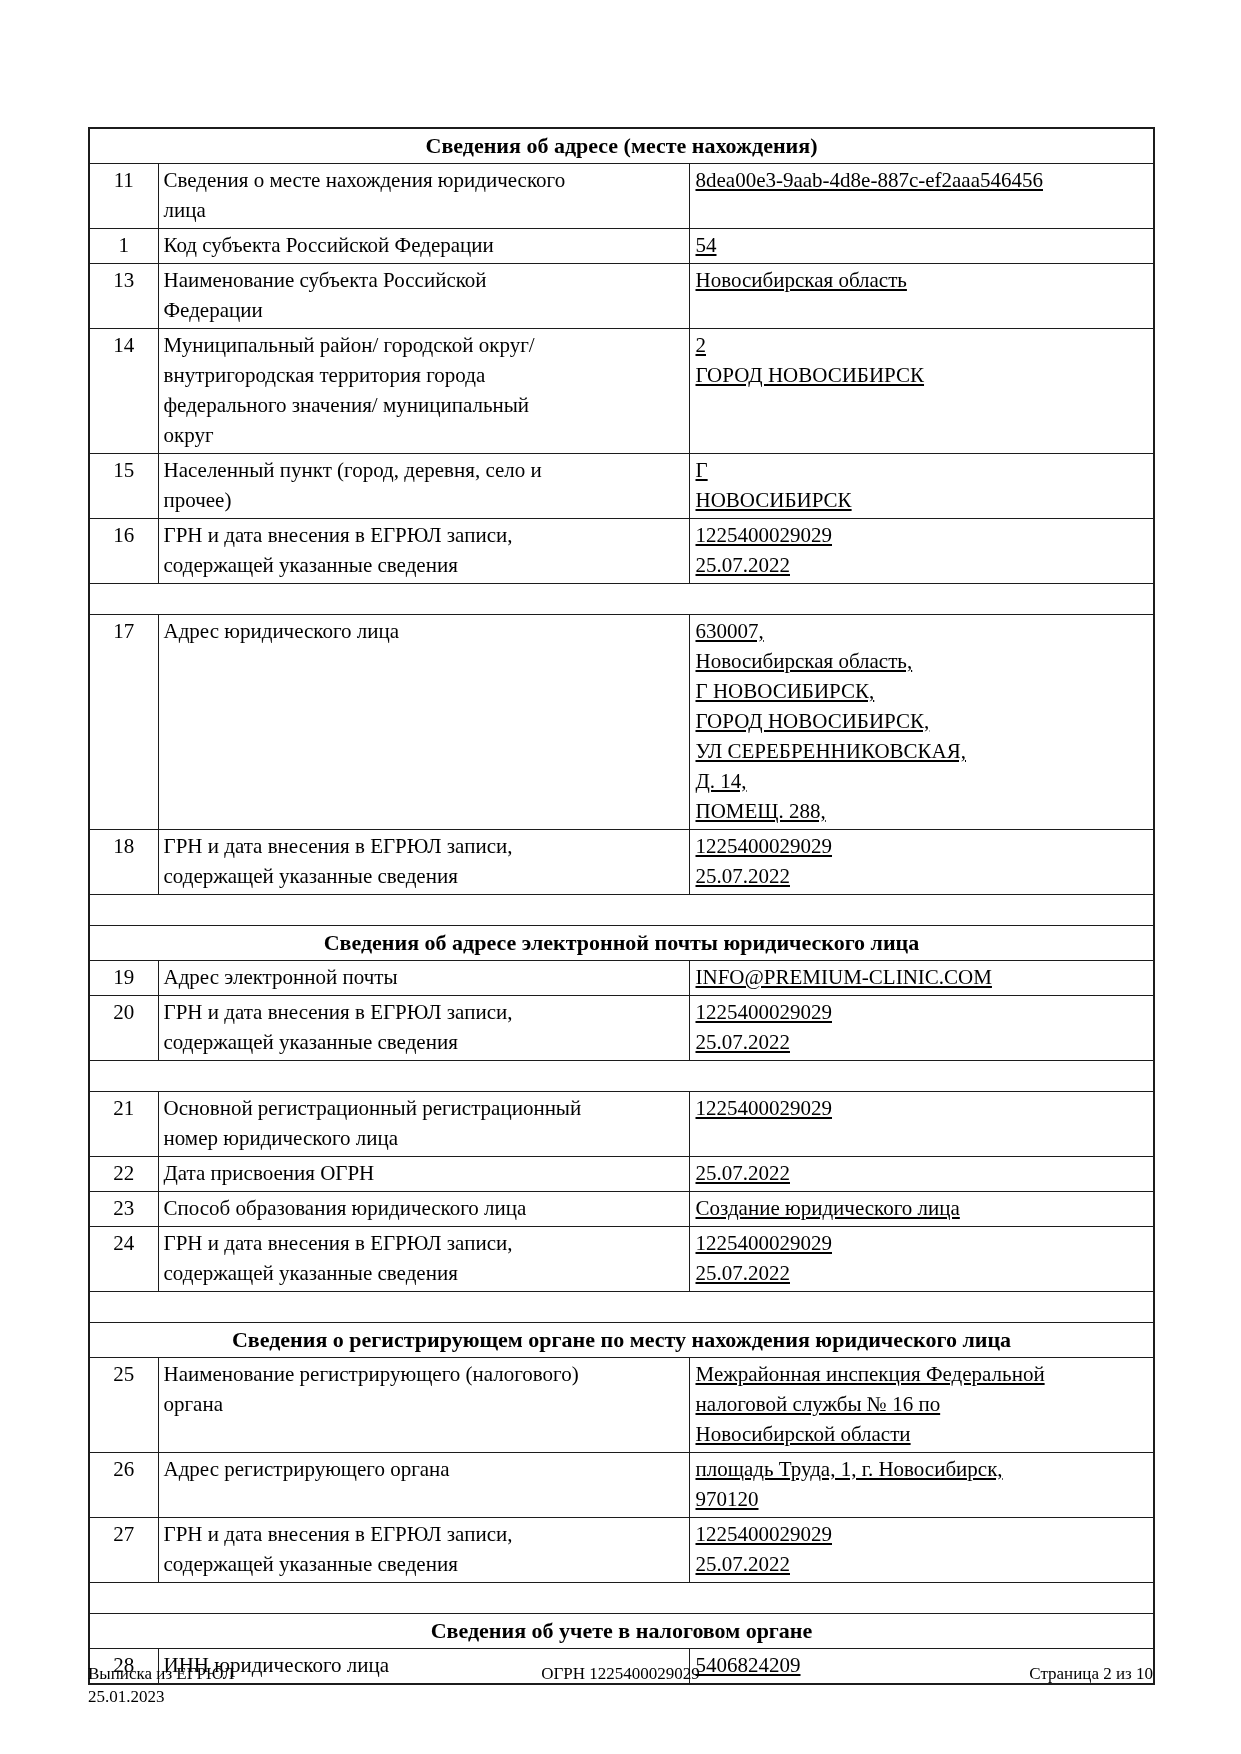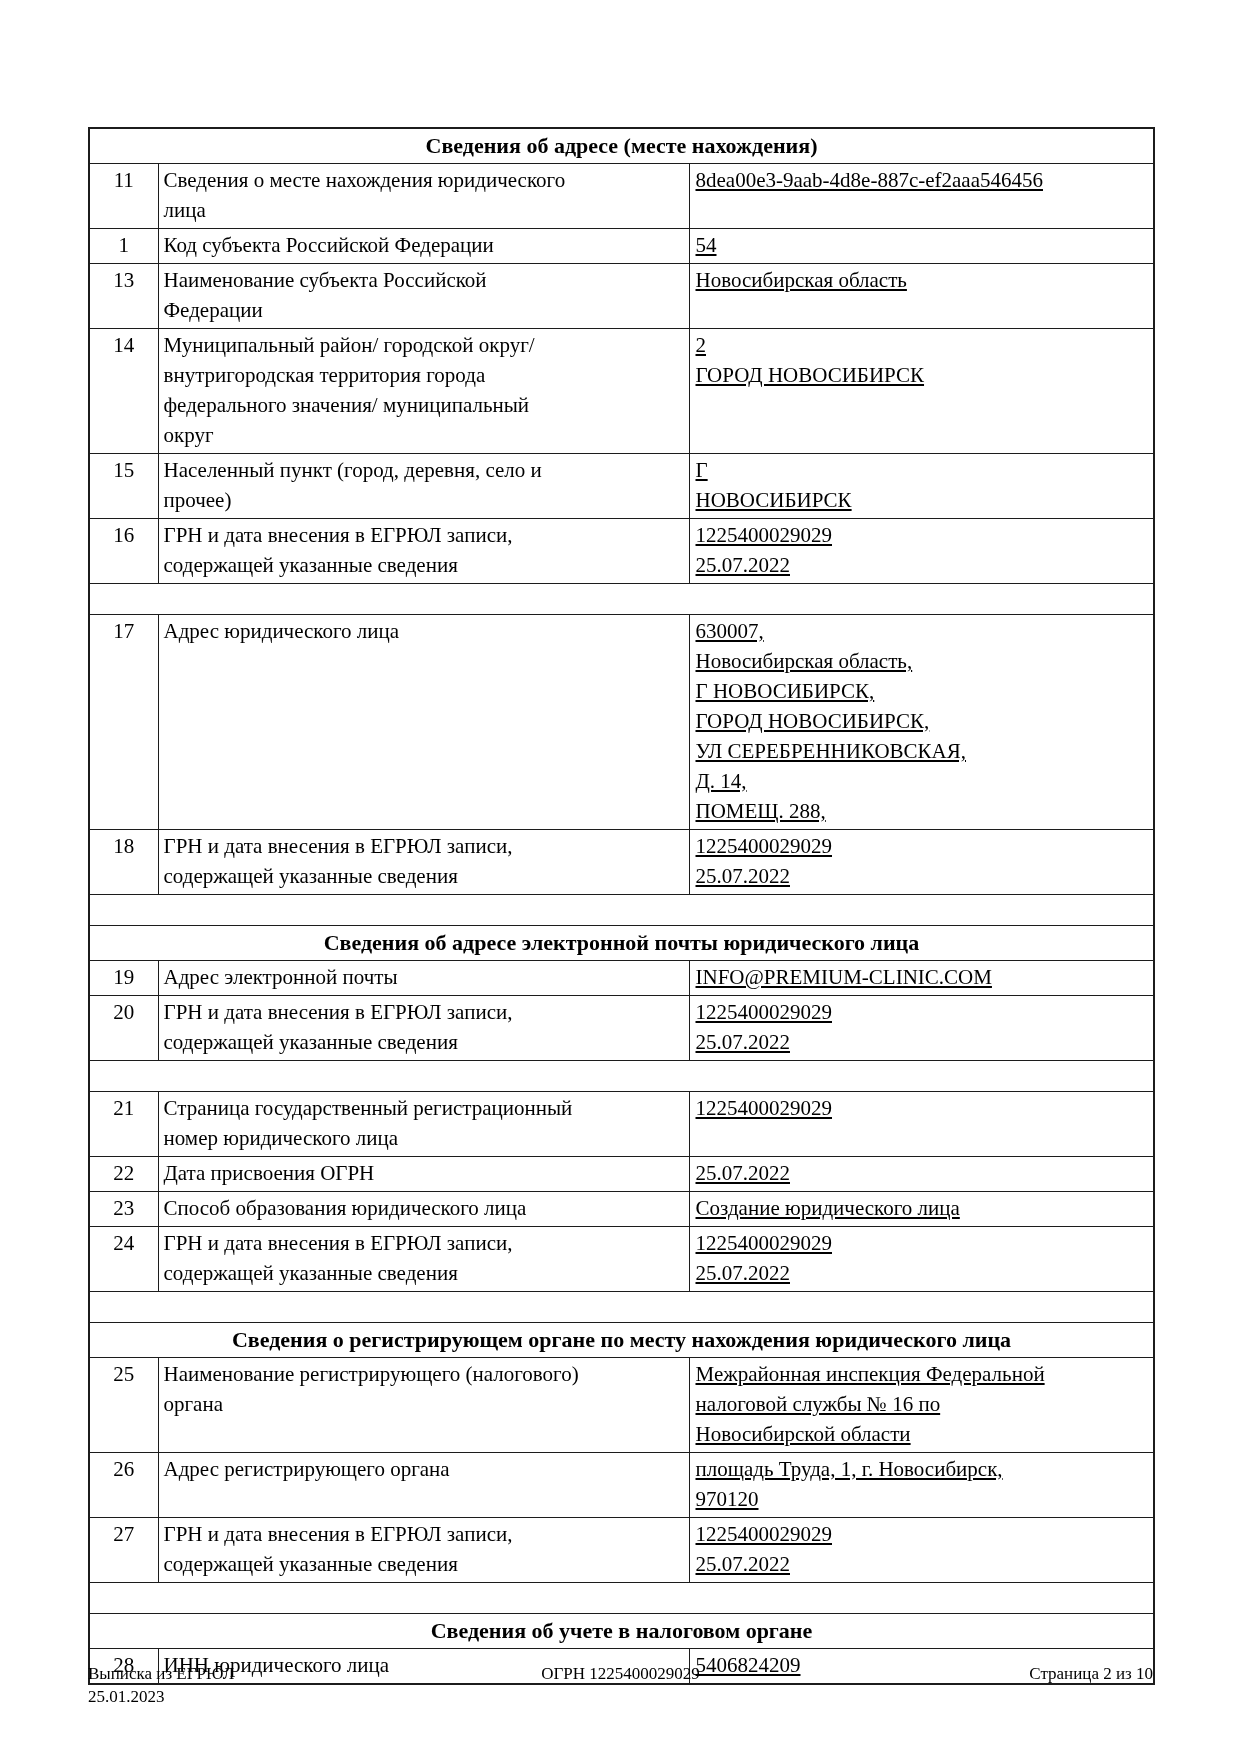--- a/index.html
+++ b/index.html
@@ -157,21 +157,21 @@
           <td class="cell-label">ГРН и дата внесения в ЕГРЮЛ записи,
 содержащей указанные сведения</td>
           <td class="cell-value">1225400029029
 25.07.2022</td>
         </tr>
         <tr class="spacer-row">
           <td colspan="3"></td>
         </tr>
         <tr>
           <td class="cell-num">21</td>
-          <td class="cell-label">Страница государственный регистрационный
+          <td class="cell-label">Основной регистрационный регистрационный
 номер юридического лица</td>
           <td class="cell-value">1225400029029</td>
         </tr>
         <tr>
           <td class="cell-num">22</td>
           <td class="cell-label">Дата присвоения ОГРН</td>
           <td class="cell-value">25.07.2022</td>
         </tr>
         <tr>
           <td class="cell-num">23</td>

